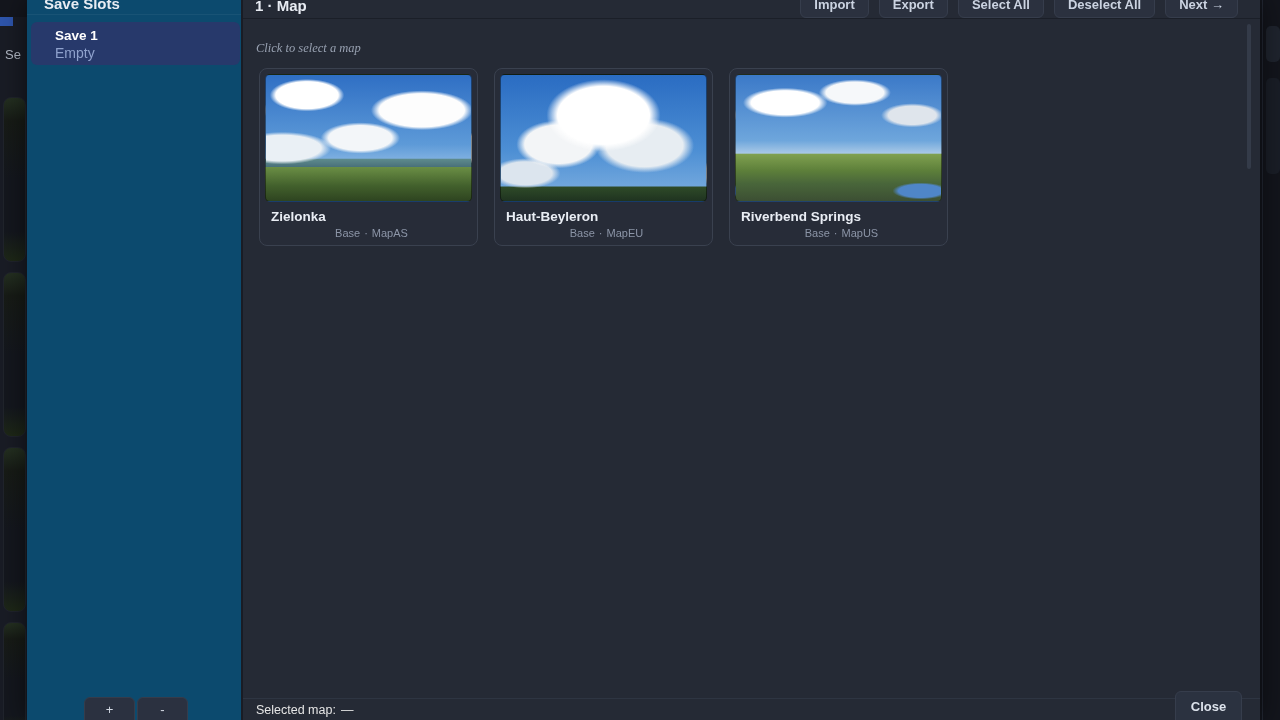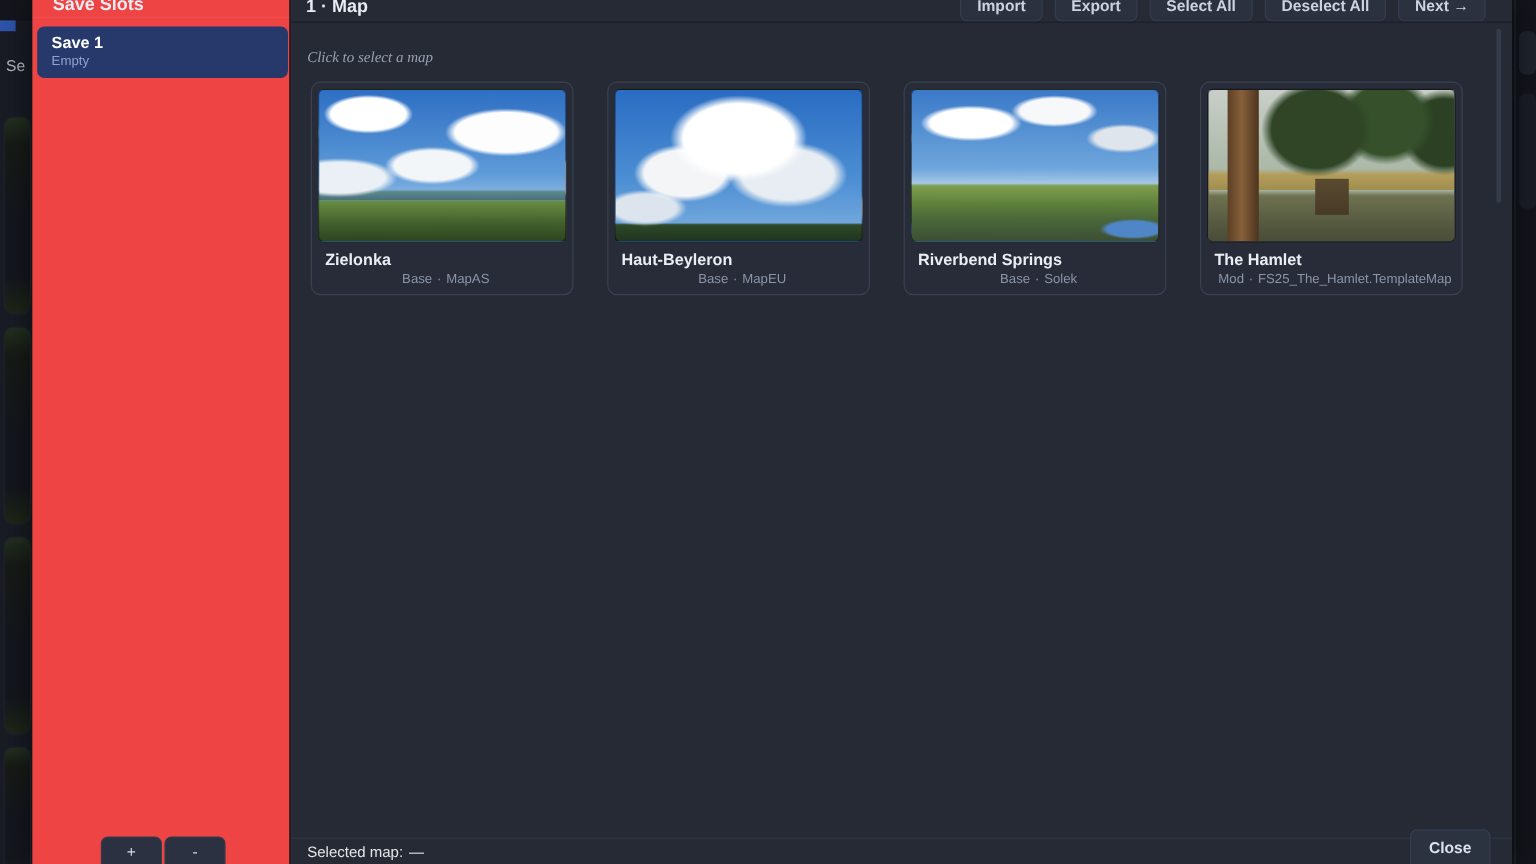--- a/index.html
+++ b/index.html
@@ -16,45 +16,45 @@
   .page-right { position:absolute; right:0; top:0; width:20px; height:720px; background:#13151c; }
   .pr-line { position:absolute; left:2px; top:0; width:1px; height:720px; background:#232834; }
   .pr-chip1 { position:absolute; left:6px; top:26px; width:14px; height:36px; border-radius:5px; background:#1f242e; }
   .pr-chip2 { position:absolute; left:6px; top:78px; width:14px; height:96px; border-radius:5px; background:#1a1e27; }
 
   
   .dialog { position:absolute; left:27px; top:0; width:1233px; height:720px; background:#252a35;
             box-shadow:0 0 26px rgba(0,0,0,.55); }
 
   
-  .sidebar { position:absolute; left:0; top:0; width:216px; height:720px; background:#ef4444;
+  .sidebar { position:absolute; left:0; top:0; width:216px; height:720px; background:#0c4a6e;
              border-right:2px solid #191c25; }
   .sidebar-title { position:absolute; left:17px; top:-5px; font-size:15px; font-weight:700; color:#e8ecf3; }
   .sidebar-rule { position:absolute; left:0; top:14px; width:100%; height:1px; background:rgba(255,255,255,.05); }
   .save-slot { position:absolute; left:4px; top:22px; width:209px; height:43px; background:#27396b;
-               border-radius:6px; padding:6px 12px; cursor:pointer; }
+               border-radius:6px; padding:6px 24px; cursor:pointer; }
   .save-slot-name { font-size:13.5px; font-weight:700; color:#ffffff; }
-  .save-slot-status { font-size:11px; color:#8fa2cd; margin-top:2px; }
+  .save-slot-status { font-size:14px; color:#8fa2cd; margin-top:2px; }
   .slot-btn { position:absolute; top:697px; width:51px; height:34px; background:#2b3140; border:1px solid #353c4b;
               border-radius:6px; color:#d4dae5; font-size:13px; text-align:center; padding-top:4px; cursor:pointer; }
   .slot-btn.plus { left:57px; } .slot-btn.minus { left:110px; }
 
   
   .main { position:absolute; left:216px; top:0; width:1017px; height:720px; background:#252a35; }
   .main-title { position:absolute; left:12px; top:-3px; font-size:15px; font-weight:700; color:#e8ecf3; }
   .hdr-rule { position:absolute; left:0; top:18px; width:100%; height:1px; background:#1b1f28; }
   .hdr-buttons { position:absolute; top:-10px; right:22px; display:flex; gap:10px; }
   .btn { background:#2b313f; border:1px solid #363d4c; border-radius:6px; color:#cbd3e1; font-size:13px;
          font-weight:600; padding:5px 13px; height:28px; white-space:nowrap; cursor:pointer;
          font-family:"Liberation Sans", sans-serif; }
   .hint { position:absolute; left:13px; top:41px; font-size:12.5px; font-style:italic; color:#98a1b1;font-family:Liberation Serif, serif; }
   .main-scroll { position:absolute; right:9px; top:24px; width:4px; height:145px; border-radius:2px; background:#343b49; }
 
   .cards { position:absolute; left:16px; top:68px; display:grid; grid-template-columns:repeat(4,219px);
-           gap:13px 28px; }
+           gap:13px 16px; }
   .card { width:219px; height:178px; background:#272c38; border:1px solid #3a414f; border-radius:8px;
           padding:5px; cursor:pointer; }
   .thumb { width:100%; height:128px; border-radius:5px; border:1px solid rgba(0,0,0,.45); }
   .card-title { margin:7px 0 0 6px; font-size:13.5px; font-weight:700; color:#e9edf4; }
   .card-sub { margin:3px 0 0 6px; font-size:11px; color:#8c95a7; white-space:nowrap; overflow:hidden;text-align:center; }
   .card-sub .sep { margin:0 4px; }
 
   
   .thumb-zielonka { background:
     radial-gradient(ellipse 60px 26px at 20% 16%, #ffffff 52%, rgba(255,255,255,0) 62%),
@@ -173,32 +173,25 @@
           <div class="card-title">Haut-Beyleron</div>
           <div class="card-sub">
             <span>Base</span><span class="sep">·</span><span>MapEU</span>
           </div>
         </div>
 
         <div class="card">
           <div class="thumb thumb-riverbend"></div>
           <div class="card-title">Riverbend Springs</div>
           <div class="card-sub">
-            <span>Base</span><span class="sep">·</span><span>Solek</span>
+            <span>Base</span><span class="sep">·</span><span>MapUS</span>
           </div>
         </div>
 
 
-        <div class="card">
-          <div class="thumb thumb-hamlet"></div>
-          <div class="card-title">The Hamlet</div>
-          <div class="card-sub">
-            <span>Mod</span><span class="sep">·</span><span>FS25_The_Hamlet.TemplateMap</span>
-          </div>
-        </div>
 
       </div>
 
       <div class="footer-rule"></div>
       <div class="footer-text">
         <span>Selected map:</span><span class="val">—</span>
       </div>
       <div class="close-btn">Close</div>
     </div>
 

